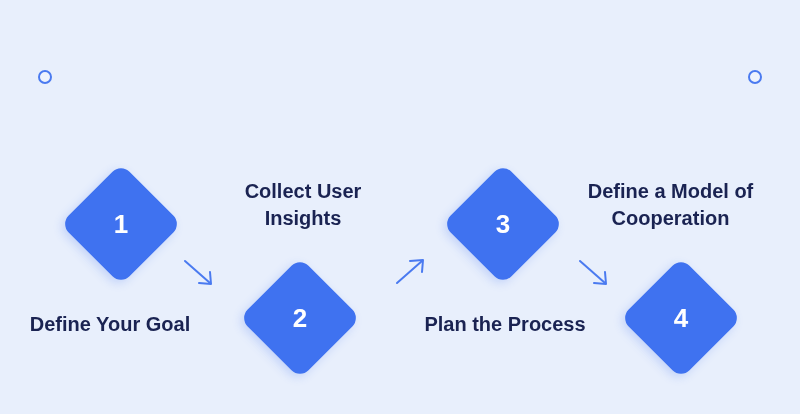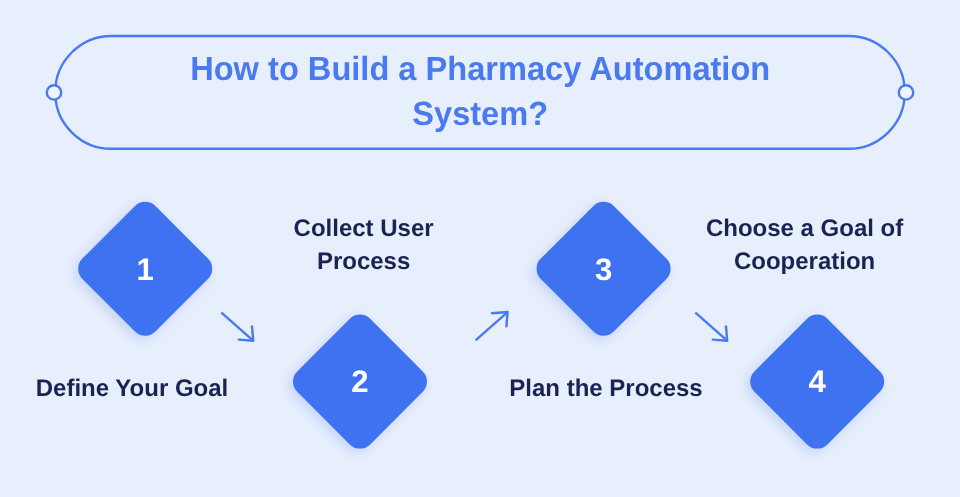--- a/index.html
+++ b/index.html
@@ -117,45 +117,38 @@
   }
   .a1 { left: 183px; top: 258px; }
   .a2 { left: 395px; top: 257px; }
   .a3 { left: 578px; top: 258px; }
 </style>
 </head>
 <body>
 
 <div id="infographic">
 
-  <div class="title-banner">
-    <div class="title-text">
-      <span>How to Build a Pharmacy Automation</span>
-      <br>
-      <span>System?</span>
-    </div>
-  </div>
   <div class="node-dot left"></div>
   <div class="node-dot right"></div>
 
   <div class="diamond d1"></div>
   <div class="diamond-num n1">1</div>
   <div class="step-label lbl1">Define Your Goal</div>
 
   <div class="arrow a1">
     <svg width="34" height="30" viewBox="0 0 34 30" fill="none">
       <path d="M2 3 L27 25" stroke="#4a7af0" stroke-width="2" stroke-linecap="round"></path>
       <path d="M16 25 L28 26 L27 14" stroke="#4a7af0" stroke-width="2" stroke-linecap="round" stroke-linejoin="round" fill="none"></path>
     </svg>
   </div>
 
   <div class="step-label lbl2">
     <span>Collect User</span>
     <br>
-    <span>Process</span>
+    <span>Insights</span>
   </div>
   <div class="diamond d2"></div>
   <div class="diamond-num n2">2</div>
 
   <div class="arrow a2">
     <svg width="34" height="30" viewBox="0 0 34 30" fill="none">
       <path d="M2 26 L27 4" stroke="#4a7af0" stroke-width="2" stroke-linecap="round"></path>
       <path d="M15 4 L28 3 L27 15" stroke="#4a7af0" stroke-width="2" stroke-linecap="round" stroke-linejoin="round" fill="none"></path>
     </svg>
   </div>
@@ -165,20 +158,20 @@
   <div class="step-label lbl3">Plan the Process</div>
 
   <div class="arrow a3">
     <svg width="34" height="30" viewBox="0 0 34 30" fill="none">
       <path d="M2 3 L27 25" stroke="#4a7af0" stroke-width="2" stroke-linecap="round"></path>
       <path d="M16 25 L28 26 L27 14" stroke="#4a7af0" stroke-width="2" stroke-linecap="round" stroke-linejoin="round" fill="none"></path>
     </svg>
   </div>
 
   <div class="step-label lbl4">
-    <span>Choose a Goal of</span>
+    <span>Define a Model of</span>
     <br>
     <span>Cooperation</span>
   </div>
   <div class="diamond d4"></div>
   <div class="diamond-num n4">4</div>
 
 </div>
 
 </body></html>

